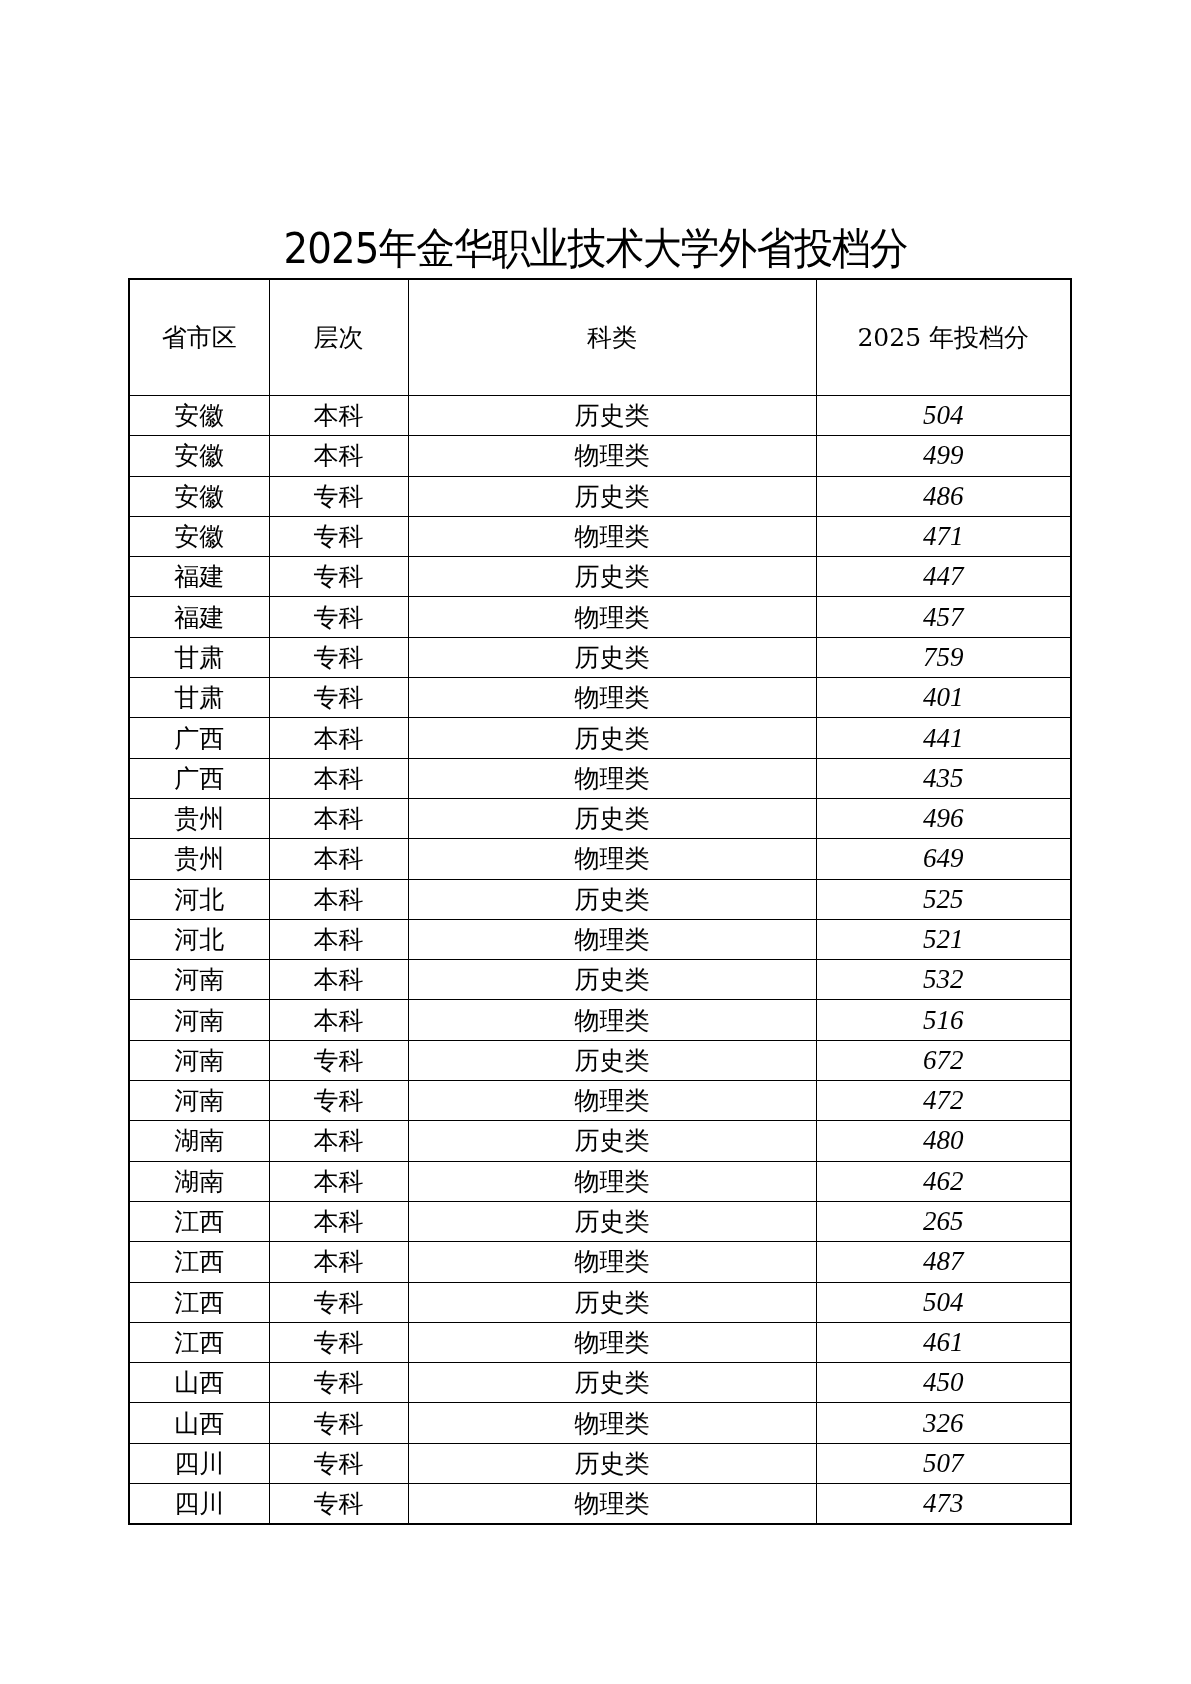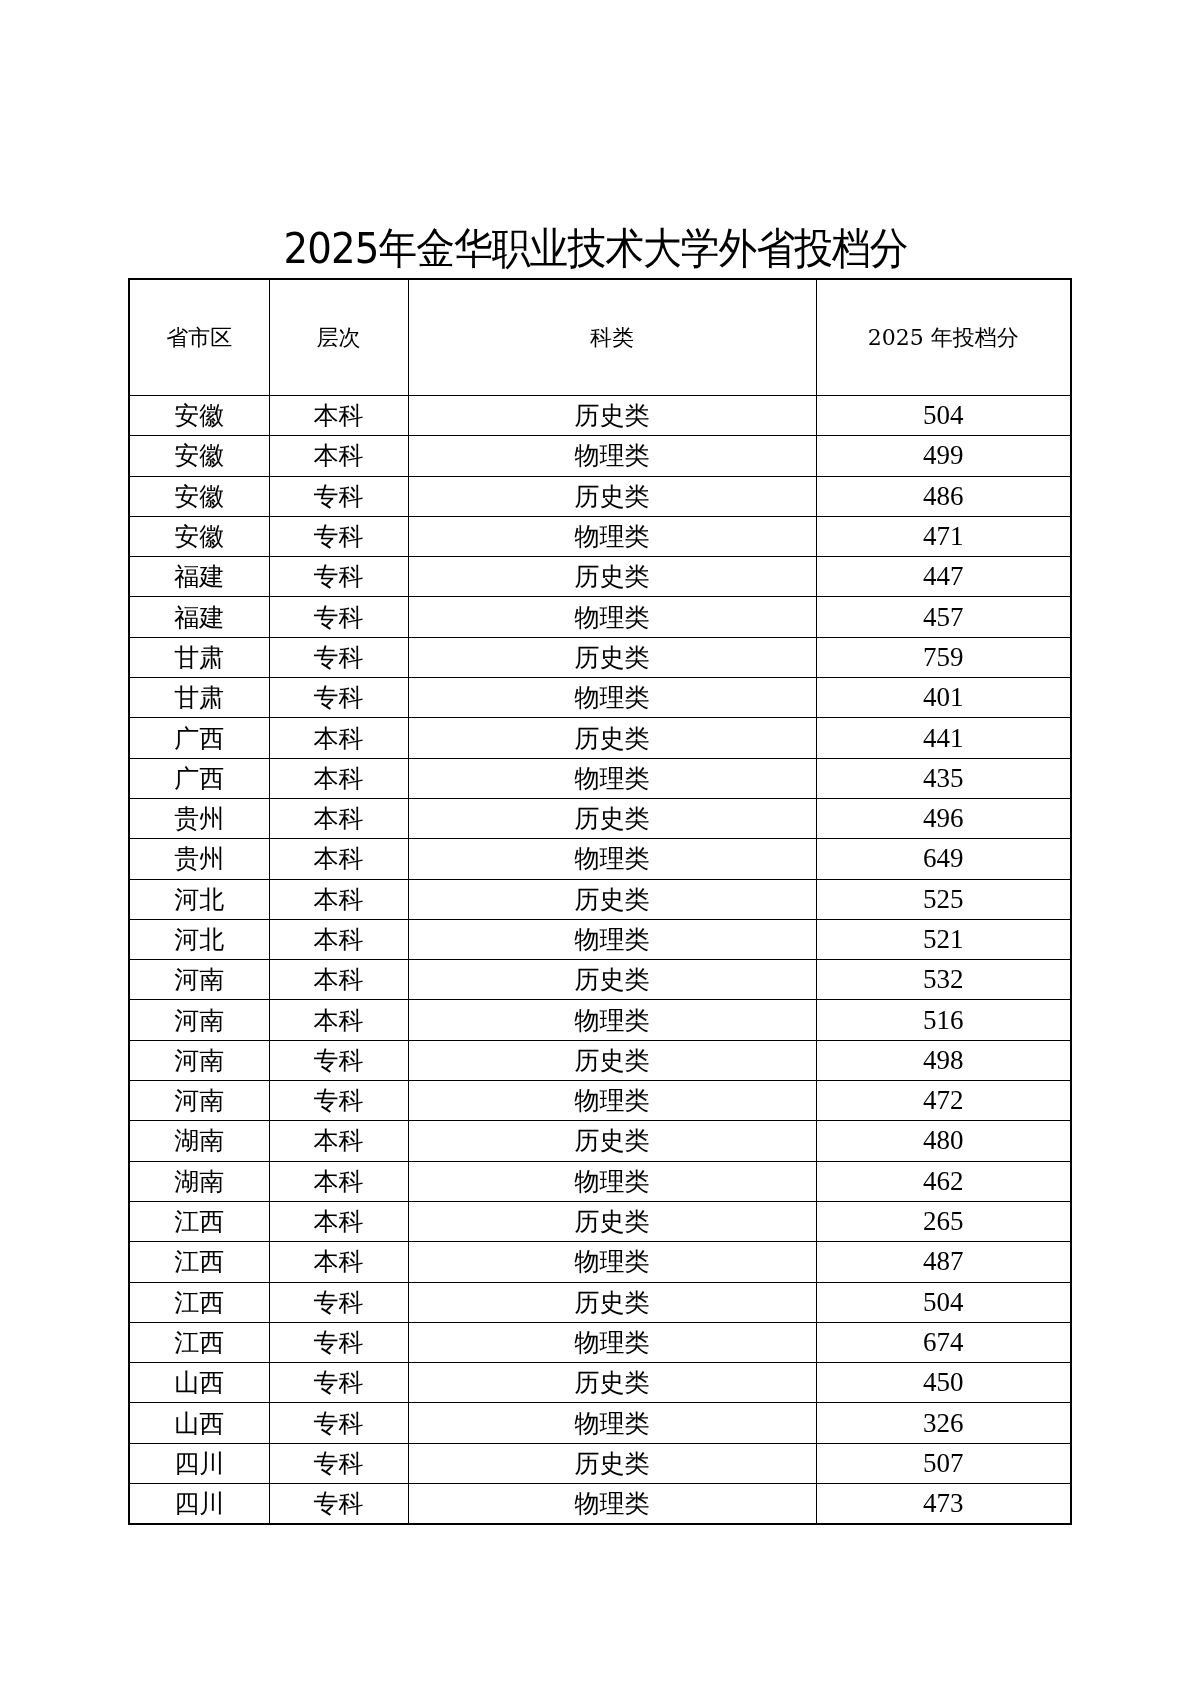--- a/index.html
+++ b/index.html
@@ -5,23 +5,23 @@
   html, body { margin: 0; padding: 0; background: #ffffff; }
   body { width: 1191px; height: 1684px; position: relative; overflow: hidden;
          font-family: "DejaVu Serif", "Liberation Serif", serif; color: #000; }
   .title { position: absolute; left: 0; width: 1191px; top: 220px; text-align: center;
            font-family: "DejaVu Sans", "Liberation Sans", sans-serif;
            font-size: 43px; line-height: 56px; letter-spacing: -1px; transform: scaleX(0.9); transform-origin: 596px 0; }
   table { position: absolute; left: 128px; top: 278px; width: 942px;
           border-collapse: collapse; table-layout: fixed; }
   col.c1 { width: 140px; } col.c2 { width: 139px; } col.c3 { width: 408px; } col.c4 { width: 255px; }
   th, td { border: 1.6px solid #000; text-align: center; padding: 0; }
-  th { height: 115px; font-weight: normal; font-size: 22px; }
+  th { height: 115px; font-weight: normal; font-size: 25px; }
   td { height: 39.3px; font-size: 25px; line-height: 39px; }
-  .cnum { font-family: "Liberation Serif", "DejaVu Serif", serif; font-size: 27px; }
+  .cnum { font-family: "Liberation Serif", "DejaVu Serif", serif; font-size: 27px; font-style: italic; }
   .outer { border: 2.4px solid #000; }
 </style>
 </head>
 <body>
 
 <div class="title">2025年金华职业技术大学外省投档分</div>
 
 <table class="outer">
   <colgroup>
       <col class="c1">
@@ -131,21 +131,21 @@
       <tr>
         <td>河南</td>
         <td>本科</td>
         <td>物理类</td>
         <td class="cnum">516</td>
       </tr>
       <tr>
         <td>河南</td>
         <td>专科</td>
         <td>历史类</td>
-        <td class="cnum">498</td>
+        <td class="cnum">672</td>
       </tr>
       <tr>
         <td>河南</td>
         <td>专科</td>
         <td>物理类</td>
         <td class="cnum">472</td>
       </tr>
       <tr>
         <td>湖南</td>
         <td>本科</td>
@@ -173,21 +173,21 @@
       <tr>
         <td>江西</td>
         <td>专科</td>
         <td>历史类</td>
         <td class="cnum">504</td>
       </tr>
       <tr>
         <td>江西</td>
         <td>专科</td>
         <td>物理类</td>
-        <td class="cnum">674</td>
+        <td class="cnum">461</td>
       </tr>
       <tr>
         <td>山西</td>
         <td>专科</td>
         <td>历史类</td>
         <td class="cnum">450</td>
       </tr>
       <tr>
         <td>山西</td>
         <td>专科</td>

